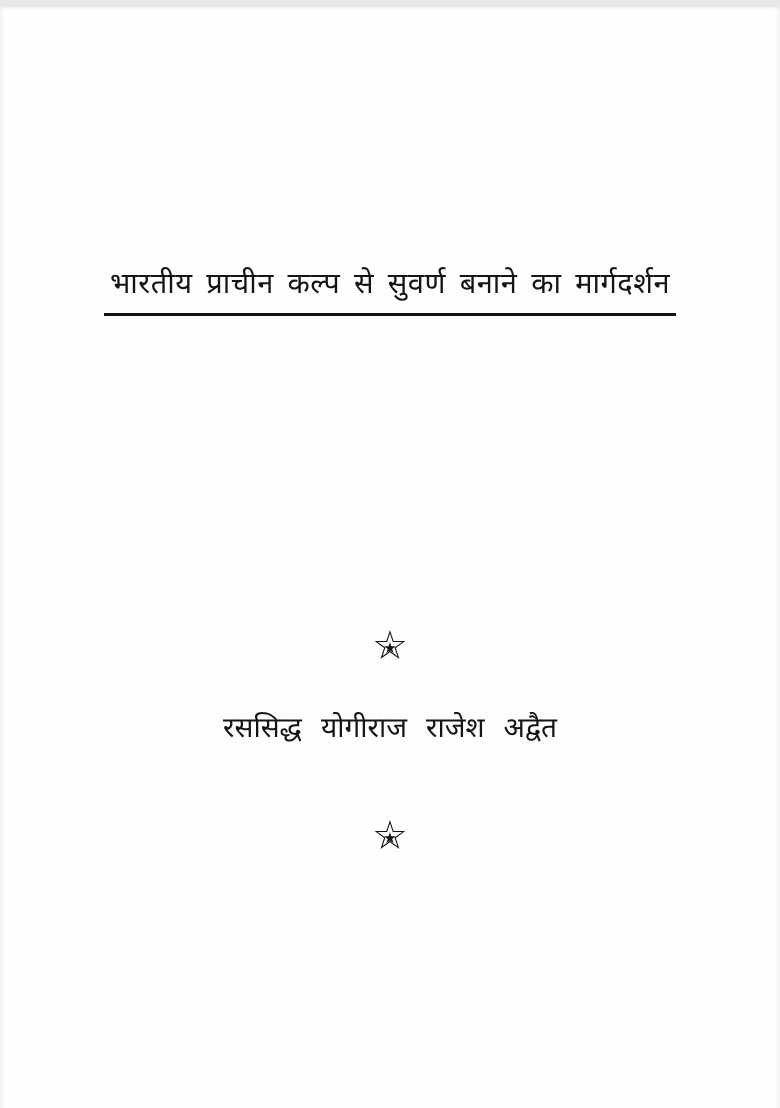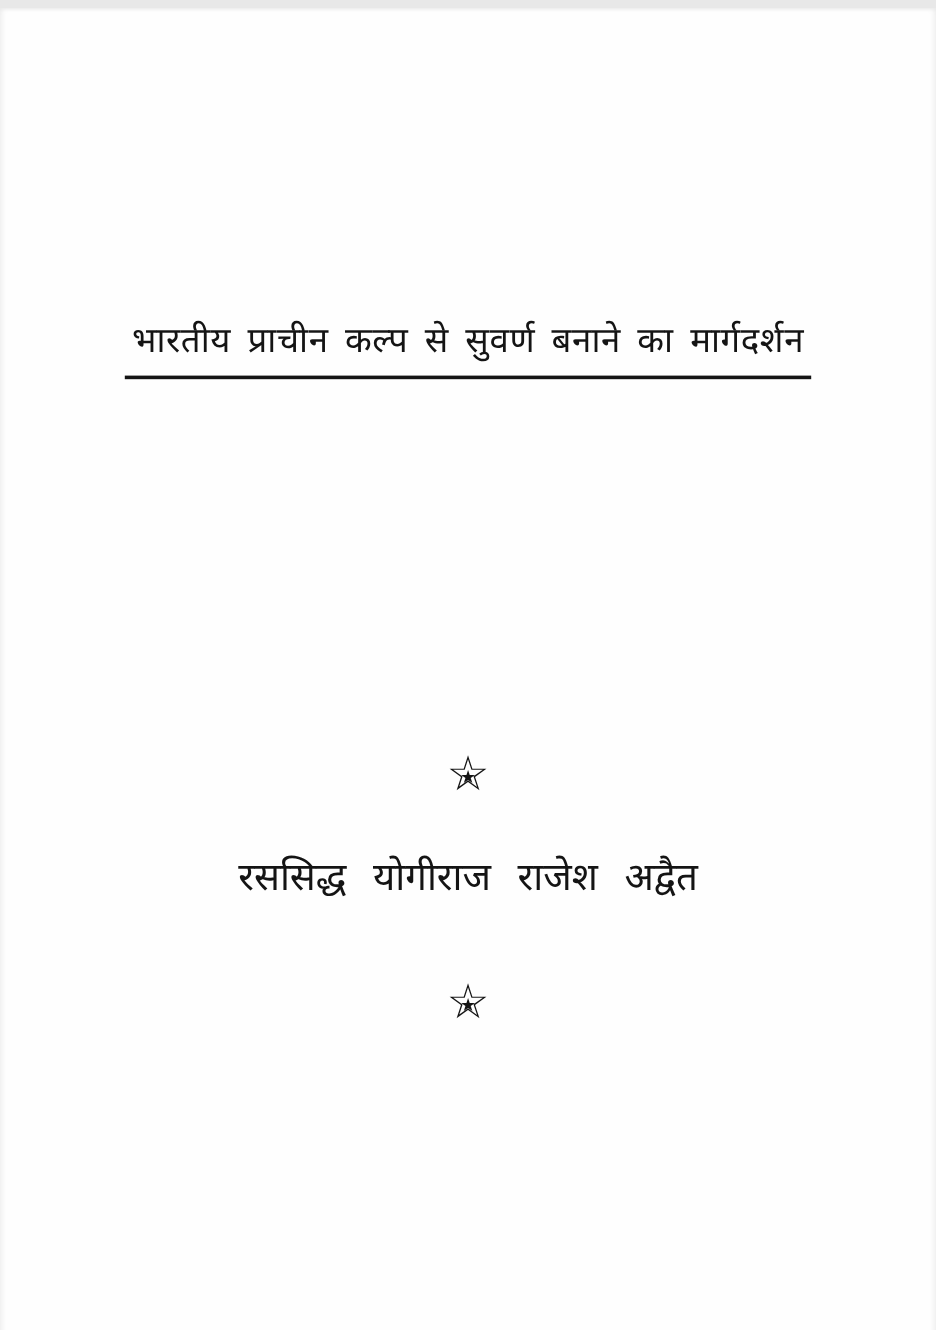--- a/index.html
+++ b/index.html
@@ -89,24 +89,25 @@
   .star-bottom { top: 806px; }
   .author-wrap {
     position: absolute;
     top: 700px;
     left: 0;
     width: 100%;
     text-align: center;
   }
   .author {
     display: inline-block;
-    font-size: 32px;
+    font-size: 28px;
     font-weight: 500;
     word-spacing: 12px;
     line-height: 1.5;
+    font-family: Liberation Serif, serif;
   }
 </style>
 </head>
 <body>
 
 <div class="page">
 
   <div class="subtitle-wrap">
     <span class="subtitle">भारतीय प्राचीन कल्प से सुवर्ण बनाने का मार्गदर्शन</span>
   </div>

